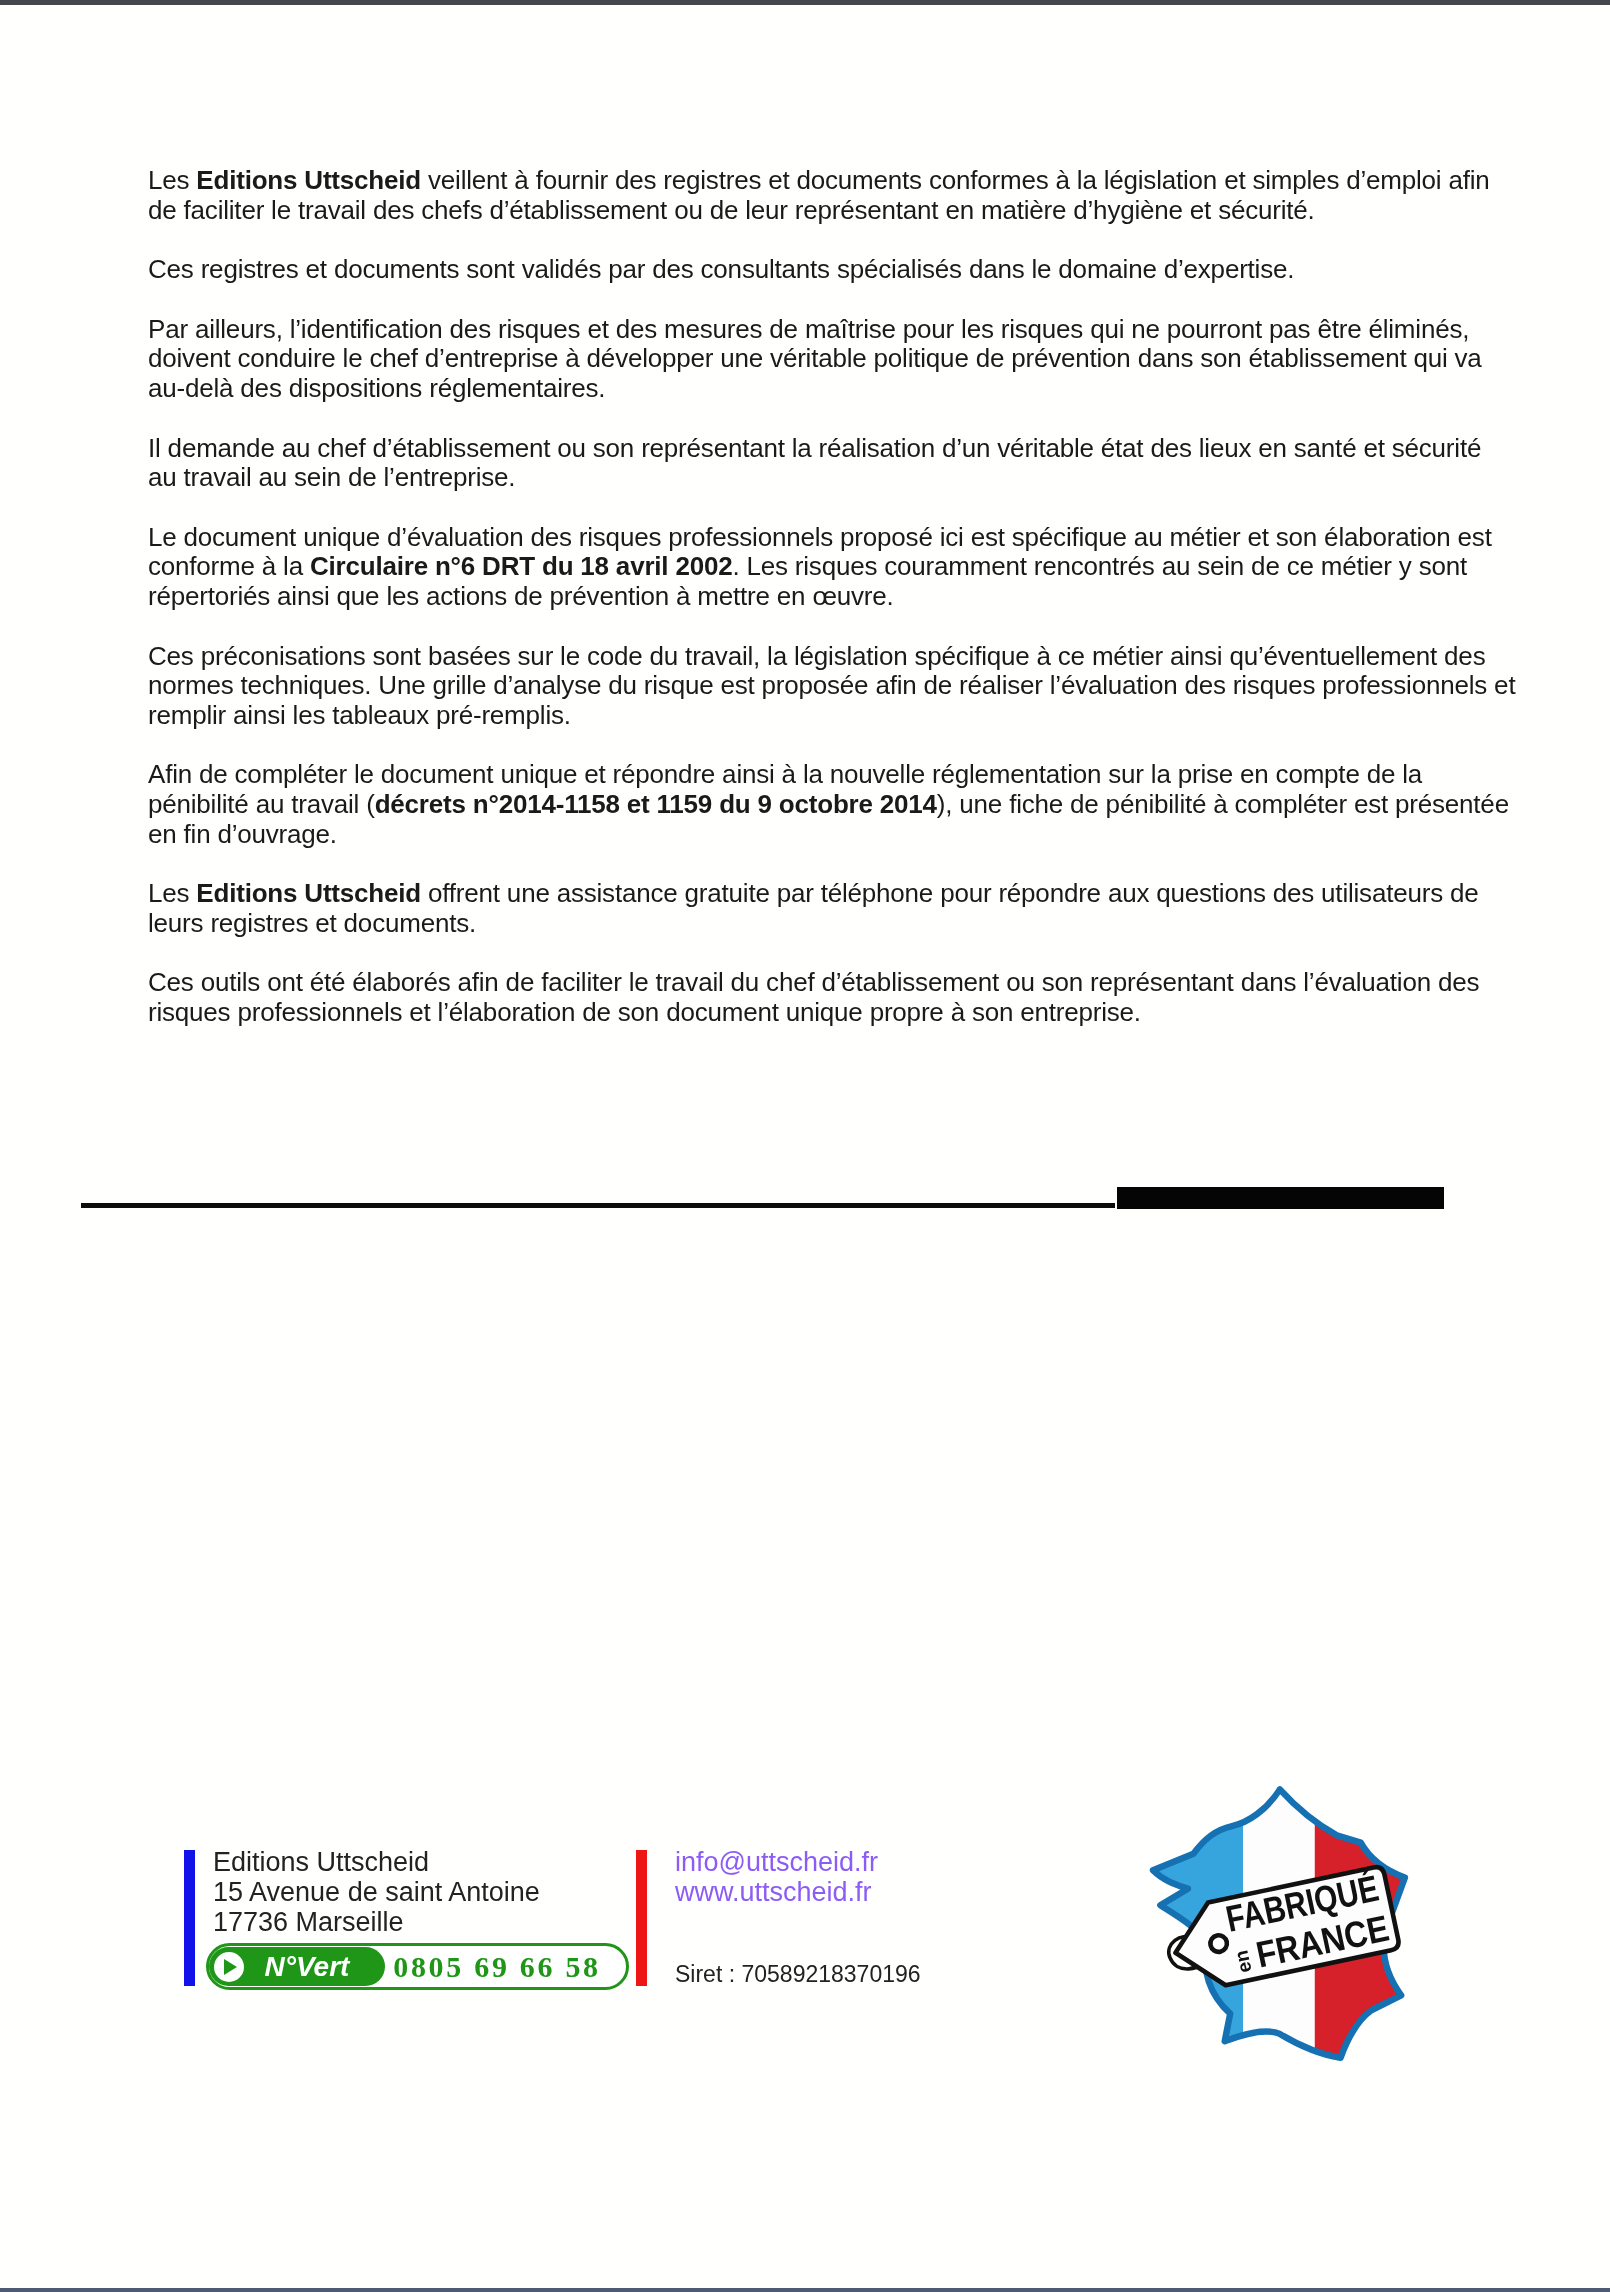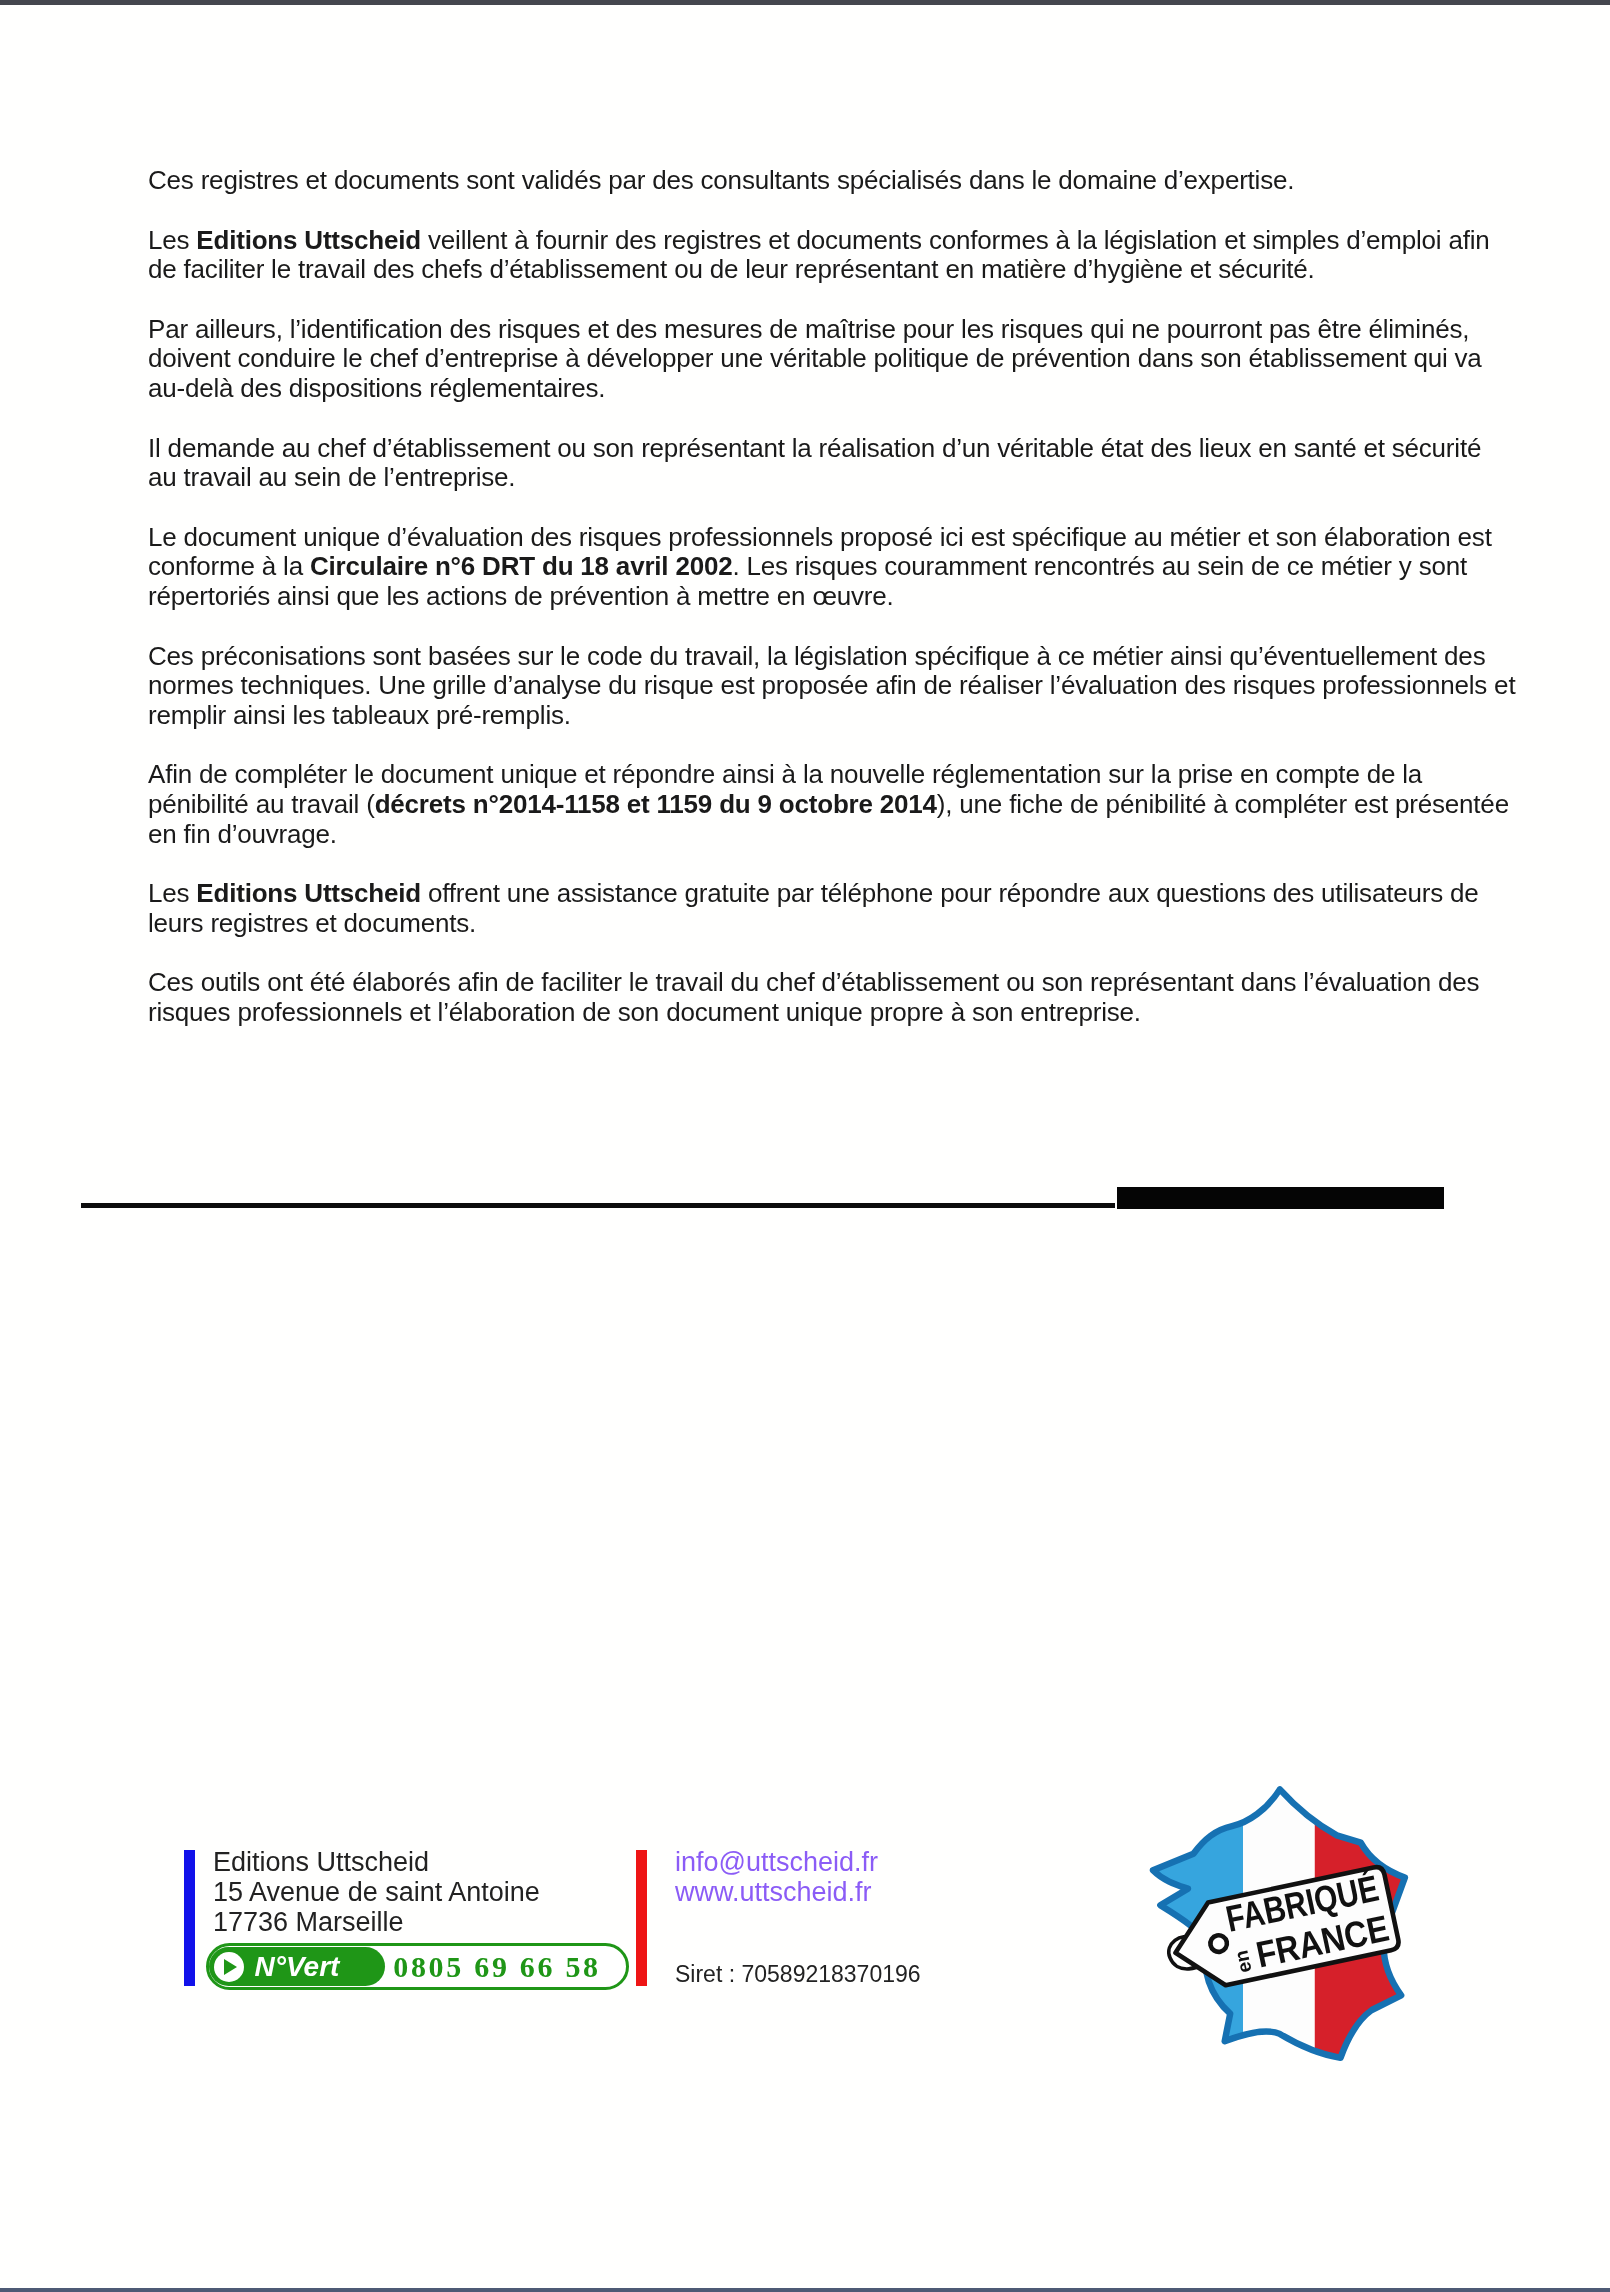--- a/index.html
+++ b/index.html
@@ -35,21 +35,21 @@
   .address{position:absolute;left:213px;top:1847px;font-size:27px;line-height:30px;color:#222;}
   .contact{position:absolute;left:675px;top:1847px;font-size:27px;line-height:30px;color:#8b5cf6;}
   .siret{position:absolute;left:675px;top:1961px;font-size:23px;color:#222;}
 
   .nvert{
     position:absolute;left:206px;top:1943px;width:423px;height:47px;
     box-sizing:border-box;border:3.6px solid var(--green);border-radius:24px;
     background:#fff;display:flex;align-items:center;
   }
   .nvert-left{
-    display:flex;align-items:center;gap:11px;
+    display:flex;align-items:center;gap:21px;
     height:39px;box-sizing:border-box;width:176px;
     background:var(--green);border-radius:20.6px;
     padding:0 9px 0 4.5px;flex:0 0 auto;
   }
   .nvert-play{
     width:30px;height:30px;border-radius:50%;background:#fff;
     display:flex;align-items:center;justify-content:center;flex:0 0 auto;
   }
   .nvert-play .tri{
     width:0;height:0;margin-left:3.6px;
@@ -69,22 +69,22 @@
 
   .france-logo{position:absolute;left:1139px;top:1782px;width:278px;height:285px;}
 </style>
 </head>
 <body>
 
 <div class="page">
   <div class="edge-top"></div>
 
   <main class="content">
+      <p class="para"><span>Les </span><strong>Editions Uttscheid</strong><span> veillent à fournir des registres et documents conformes à la législation et simples d’emploi afin de faciliter le travail des chefs d’établissement ou de leur représentant en matière d’hygiène et sécurité.</span></p>
       <p class="para"><span>Ces registres et documents sont validés par des consultants spécialisés dans le domaine d’expertise.</span></p>
-      <p class="para"><span>Les </span><strong>Editions Uttscheid</strong><span> veillent à fournir des registres et documents conformes à la législation et simples d’emploi afin de faciliter le travail des chefs d’établissement ou de leur représentant en matière d’hygiène et sécurité.</span></p>
       <p class="para"><span>Par ailleurs, l’identification des risques et des mesures de maîtrise pour les risques qui ne pourront pas être éliminés, doivent conduire le chef d’entreprise à développer une véritable politique de prévention dans son établissement qui va au-delà des dispositions réglementaires.</span></p>
       <p class="para"><span>Il demande au chef d’établissement ou son représentant la réalisation d’un véritable état des lieux en santé et sécurité au travail au sein de l’entreprise.</span></p>
       <p class="para"><span>Le document unique d’évaluation des risques professionnels proposé ici est spécifique au métier et son élaboration est conforme à la </span><strong>Circulaire n°6 DRT du 18 avril 2002</strong><span>. Les risques couramment rencontrés au sein de ce métier y sont répertoriés ainsi que les actions de prévention  à mettre en œuvre.</span></p>
       <p class="para"><span>Ces préconisations sont basées sur le code du travail, la législation spécifique à ce métier ainsi qu’éventuellement des normes techniques. Une grille d’analyse du risque est proposée afin de réaliser l’évaluation des risques professionnels et remplir ainsi les tableaux pré-remplis.</span></p>
       <p class="para"><span>Afin de compléter le document unique et répondre ainsi à la nouvelle réglementation  sur la prise en compte de la pénibilité au travail (</span><strong>décrets n°2014-1158 et 1159 du 9 octobre 2014</strong><span>), une fiche de pénibilité à compléter est présentée en fin d’ouvrage.</span></p>
       <p class="para"><span>Les </span><strong>Editions Uttscheid</strong><span> offrent une assistance gratuite par téléphone pour répondre aux questions des utilisateurs de leurs registres et documents.</span></p>
       <p class="para"><span>Ces outils ont été élaborés afin de faciliter le travail du chef d’établissement ou son représentant dans l’évaluation des risques professionnels et l’élaboration de son document unique propre à son entreprise.</span></p>
     </main>
 
   <div class="divider-line"></div>

